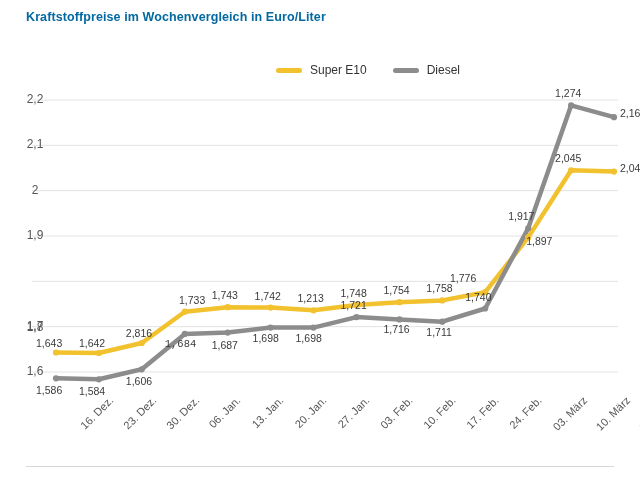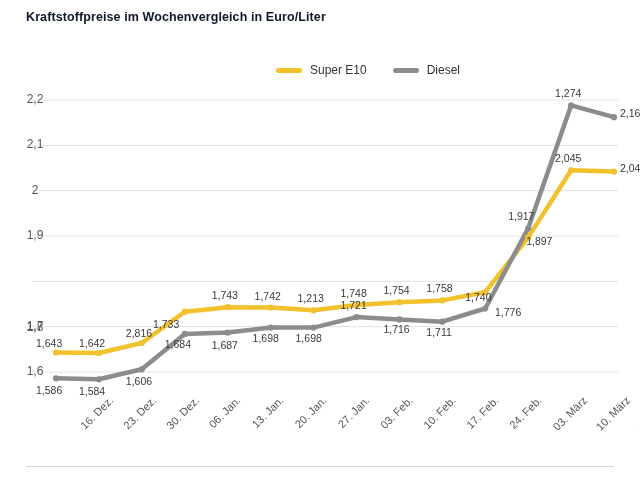--- a/index.html
+++ b/index.html
@@ -20,21 +20,21 @@
     left: 0; top: 0;
     width: 640px;
     height: 480px;
   }
   #chart-title {
     position: absolute;
     left: 26px;
     top: 10px;
     font-size: 12.5px;
     font-weight: bold;
-    color: #0f172a;
+    color: #0369a1;
     letter-spacing: 0.1px;
   }
   #legend {
     position: absolute;
     left: 0;
     top: 58px;
     width: 640px;
     height: 24px;
     display: flex;
     justify-content: center;
@@ -178,35 +178,35 @@
       <div class="x-label" style="left: 452.308px; top: 394px;">17. Feb.</div>
       <div class="x-label" style="left: 495.231px; top: 394px;">24. Feb.</div>
       <div class="x-label" style="left: 538.154px; top: 394px;">03. März</div>
       <div class="x-label" style="left: 581.077px; top: 394px;">10. März</div>
       <div class="x-label" style="left: 624px; top: 394px;">17. März</div>
     </div>
   <div id="point-labels">
       <div class="pt-label" style="left: 36px; top: 336.507px;">1,643</div>
       <div class="pt-label" style="left: 78.9231px; top: 336.96px;">1,642</div>
       <div class="pt-label" style="left: 125.846px; top: 326.987px;">2,816</div>
-      <div class="pt-label" style="left: 153px; top: 293.707px; margin-top: 24px;">1,733</div>
+      <div class="pt-label" style="left: 179px; top: 293.707px;">1,733</div>
       <div class="pt-label" style="left: 211.692px; top: 289.173px;">1,743</div>
       <div class="pt-label" style="left: 254.615px; top: 289.627px;">1,742</div>
       <div class="pt-label" style="left: 297.538px; top: 292.347px;">1,213</div>
       <div class="pt-label" style="left: 340.462px; top: 286.907px;">1,748</div>
       <div class="pt-label" style="left: 383.385px; top: 284.187px;">1,754</div>
       <div class="pt-label" style="left: 426.308px; top: 282.373px;">1,758</div>
-      <div class="pt-label" style="left: 495px; top: 272.213px; margin-top: 34px;">1,776</div>
+      <div class="pt-label" style="left: 450px; top: 272.213px;">1,776</div>
       <div class="pt-label" style="left: 526.154px; top: 235.36px;">1,897</div>
       <div class="pt-label" style="left: 555.077px; top: 152.267px;">2,045</div>
       <div class="pt-label" style="left: 620px; top: 161.627px;">2,042</div>
       <div class="pt-label" style="left: 36px; top: 384.347px;">1,586</div>
       <div class="pt-label" style="left: 78.9231px; top: 385.253px;">1,584</div>
       <div class="pt-label" style="left: 125.846px; top: 375.28px;">1,606</div>
-      <div class="pt-label" style="left: 164.769px; top: 337.92px;">1,684</div>
+      <div class="pt-label" style="left: 164.769px; top: 337.92px; font-family: Liberation Mono, monospace;">1,684</div>
       <div class="pt-label" style="left: 211.692px; top: 338.56px;">1,687</div>
       <div class="pt-label" style="left: 252.615px; top: 331.573px;">1,698</div>
       <div class="pt-label" style="left: 295.538px; top: 331.573px;">1,698</div>
       <div class="pt-label" style="left: 340.462px; top: 299.147px;">1,721</div>
       <div class="pt-label" style="left: 383.385px; top: 323.413px;">1,716</div>
       <div class="pt-label" style="left: 426.308px; top: 325.68px;">1,711</div>
       <div class="pt-label" style="left: 465.231px; top: 290.533px;">1,740</div>
       <div class="pt-label" style="left: 508.154px; top: 210.293px;">1,917</div>
       <div class="pt-label" style="left: 555.077px; top: 87.44px;">1,274</div>
       <div class="pt-label" style="left: 620px; top: 107.227px;">2,162</div>

